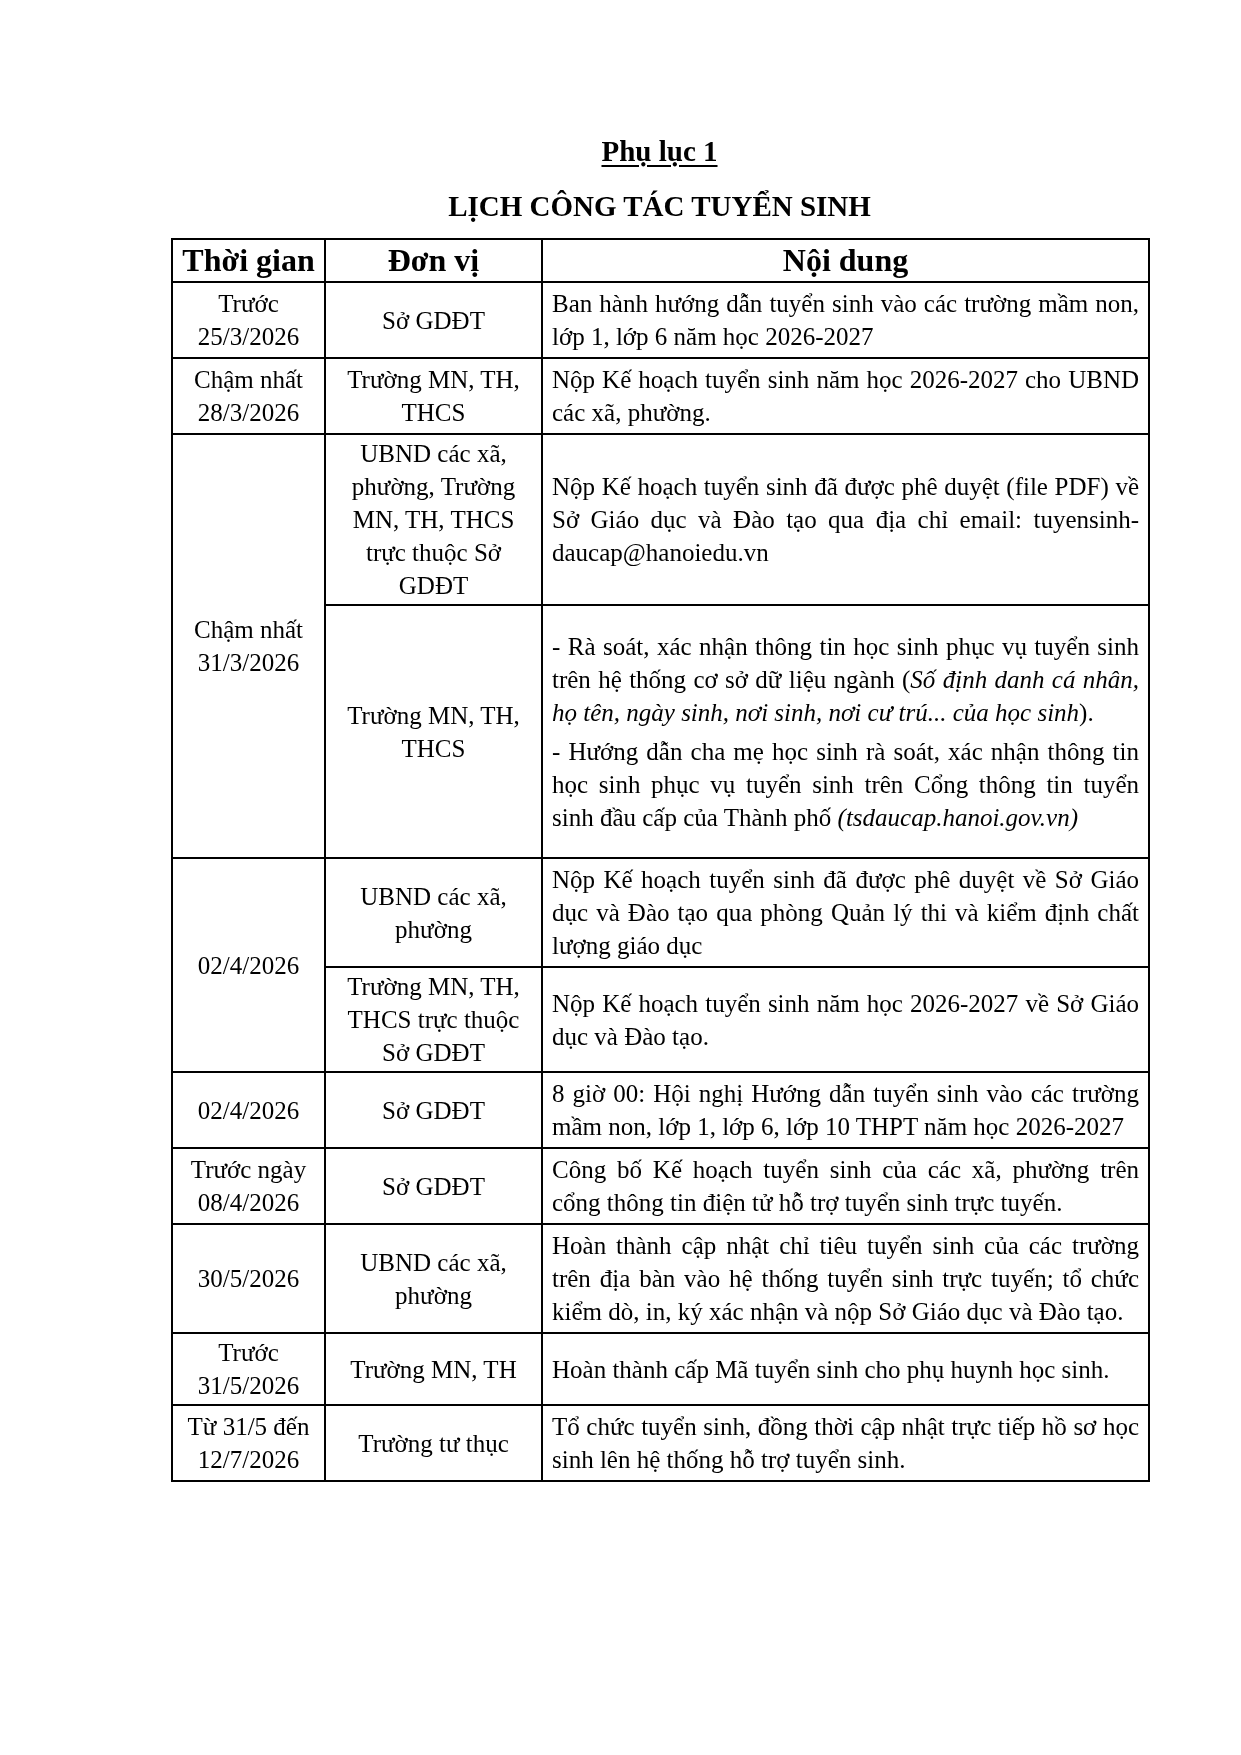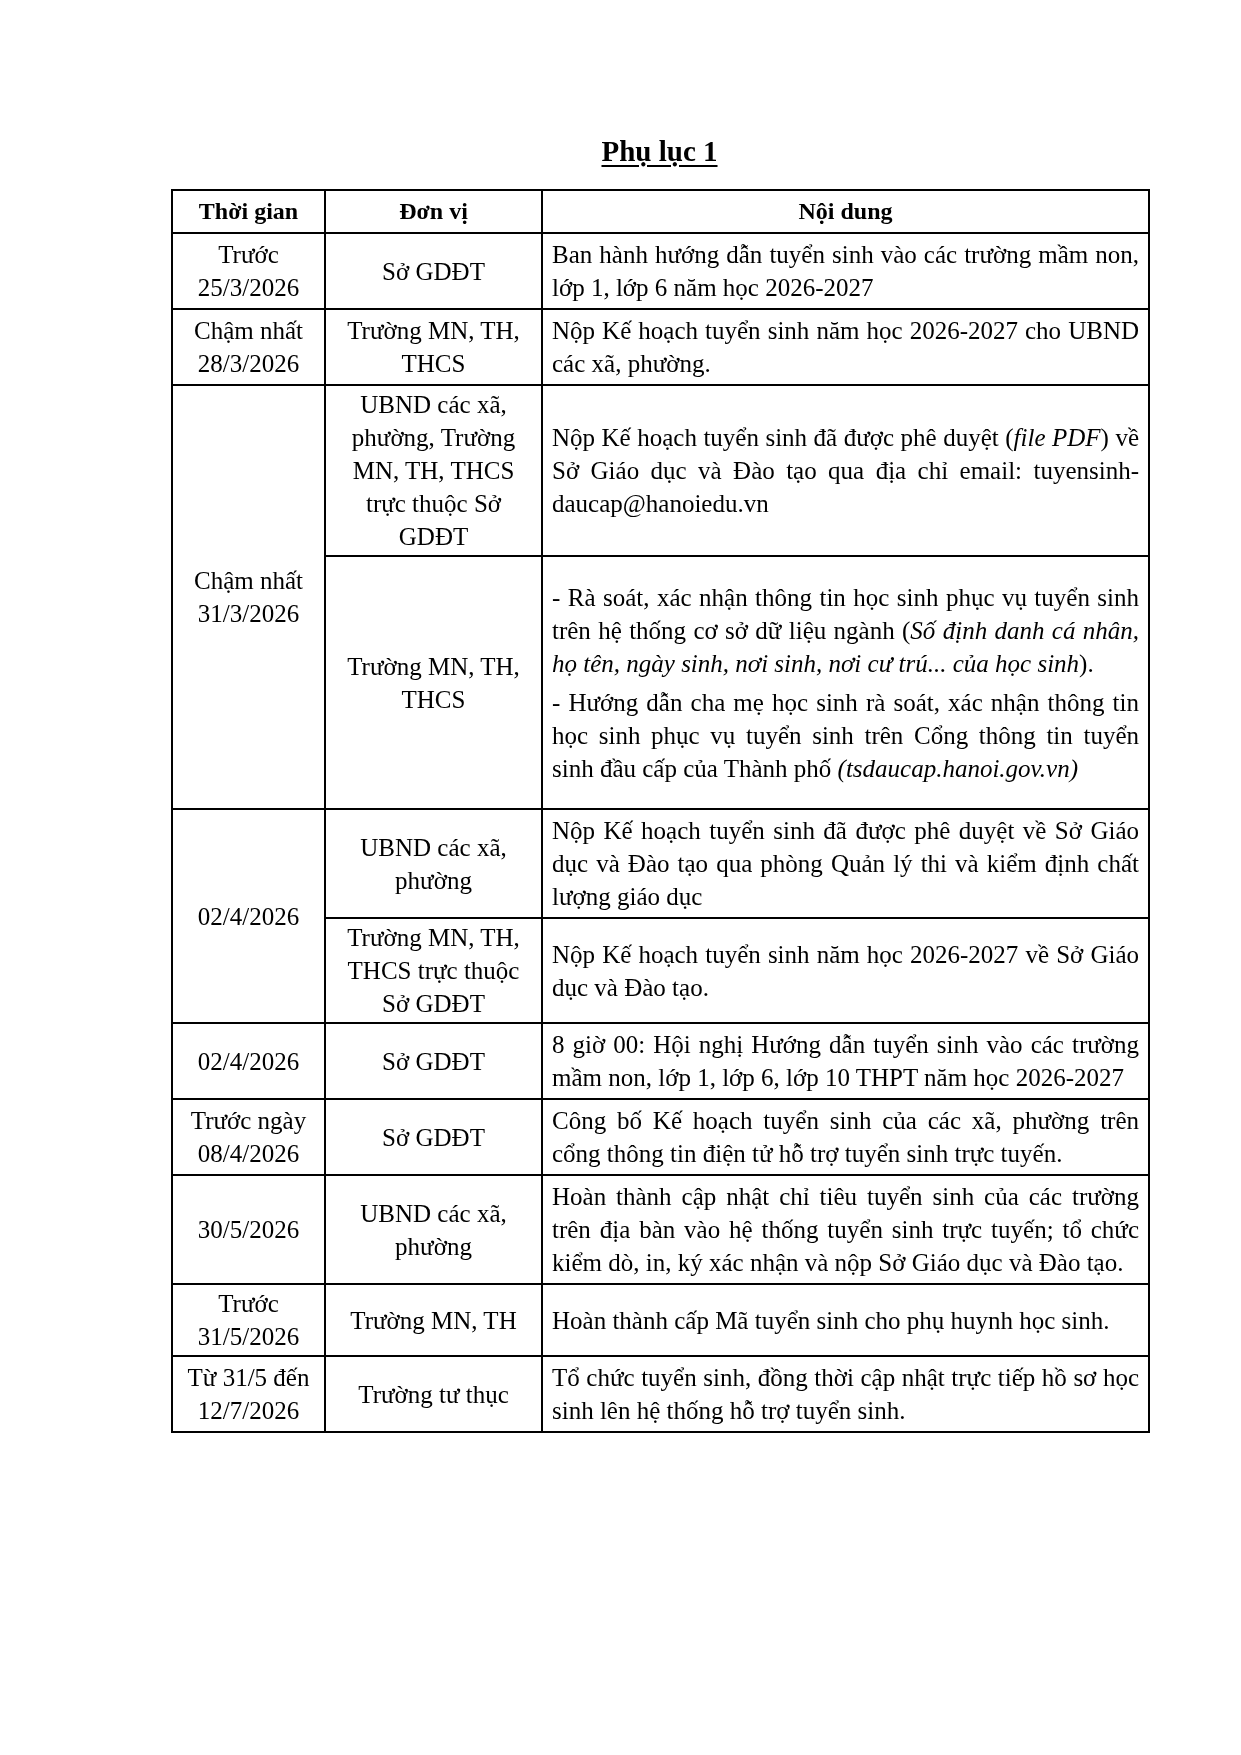--- a/index.html
+++ b/index.html
@@ -26,21 +26,21 @@
   }
   .schedule col.c-time { width: 153px; }
   .schedule col.c-unit { width: 217px; }
   .schedule col.c-content { width: 607px; }
   .schedule th, .schedule td {
     border: 2px solid #000000;
     vertical-align: middle;
     font-size: 25px; line-height: 33px;
     padding: 2px 6px;
   }
-  .schedule th { font-size: 24px; font-weight: bold; text-align: center; }
+  .schedule th { font-size: 32px; font-weight: bold; text-align: center; }
   td.cell-time, td.cell-unit { text-align: center; }
   td.cell-content { text-align: justify; padding: 4px 9px; }
   td.cell-content .para { text-align: justify; }
   td.cell-content .para + .para { margin-top: 6px; }
   tr.h-head  { height: 43px; }
   tr.h-r1    { height: 63px; }
   tr.h-r2    { height: 61px; }
   tr.h-r3a   { height: 144px; }
   tr.h-r3b   { height: 253px; }
   tr.h-r4a   { height: 103px; }
@@ -52,20 +52,21 @@
   tr.h-r9    { height: 73px; }
 </style>
 </head>
 <body>
 
 <div class="page">
 
   <div class="header-block">
     <div class="appendix">Phụ lục 1</div>
     <div class="doc-title">
+      <div>LỊCH CÔNG TÁC TUYỂN SINH</div>
     </div>
   </div>
 
   <table class="schedule">
     <colgroup>
       <col class="c-time">
         <col class="c-unit">
         <col class="c-content">
     </colgroup>
     <tbody>
@@ -88,21 +89,21 @@
         <td class="cell-unit">Trường MN, TH, THCS</td>
         <td class="cell-content">
           <div class="para"><span>Nộp Kế hoạch tuyển sinh năm học 2026-2027 cho UBND các xã, phường.</span></div>
         </td>
       </tr>
 
       <tr class="h-r3a">
         <td class="cell-time" rowspan="2">Chậm nhất 31/3/2026</td>
         <td class="cell-unit">UBND các xã, phường, Trường MN, TH, THCS trực thuộc Sở GDĐT</td>
         <td class="cell-content">
-          <div class="para"><span>Nộp Kế hoạch tuyển sinh đã được phê duyệt (</span><span style="font-style: italic;">file PDF</span><span>) về Sở Giáo dục và Đào tạo qua địa chỉ email: tuyensinh-daucap@hanoiedu.vn</span></div>
+          <div class="para"><span>Nộp Kế hoạch tuyển sinh đã được phê duyệt (</span><span style="">file PDF</span><span>) về Sở Giáo dục và Đào tạo qua địa chỉ email: tuyensinh-daucap@hanoiedu.vn</span></div>
         </td>
       </tr>
       <tr class="h-r3b">
         <td class="cell-unit">Trường MN, TH, THCS</td>
         <td class="cell-content">
           <div class="para"><span>- Rà soát, xác nhận thông tin học sinh phục vụ tuyển sinh trên hệ thống cơ sở dữ liệu ngành (</span><span style="font-style: italic;">Số định danh cá nhân, họ tên, ngày sinh, nơi sinh, nơi cư trú... của học sinh</span><span>).</span></div>
           <div class="para"><span>- Hướng dẫn cha mẹ học sinh rà soát, xác nhận thông tin học sinh phục vụ tuyển sinh trên Cổng thông tin tuyển sinh đầu cấp của Thành phố </span><span style="font-style: italic;">(tsdaucap.hanoi.gov.vn)</span></div>
         </td>
       </tr>
 

